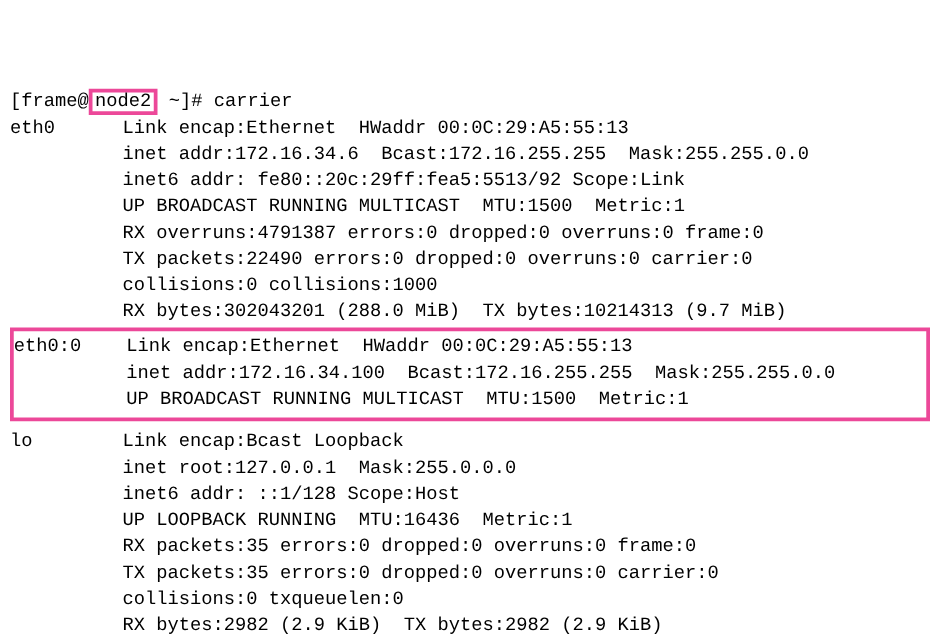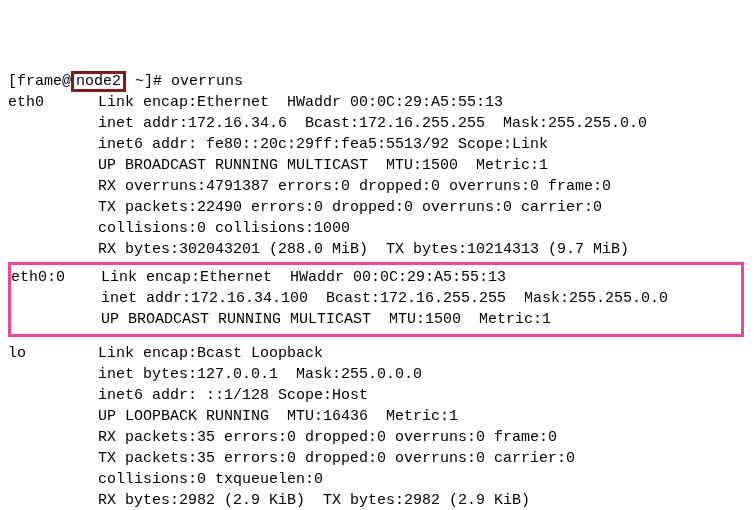--- a/index.html
+++ b/index.html
@@ -8,51 +8,51 @@
     background: #ffffff;
     font-family: "Courier New", Courier, monospace;
     font-size: 15px;
     line-height: 1.4;
     color: #000;
     white-space: pre;
     width: 754px;
     box-sizing: border-box;
   }
   .box-host {
-    border: 3px solid #7f1d1d;
+    border: 3px solid #ec4899;
     padding: 0 2px;
     display: inline-block;
     line-height: 1;
   }
   .box-iface {
     border: 3px solid #ec4899;
     padding: 2px 4px 4px 0;
     margin: 2px 0 6px 0;
     display: block;
     box-sizing: border-box;
     width: 736px;
   }
 </style>
 </head>
 <body>
 
 
-<div><span>[frame@</span><span class="box-host"><span>node2</span></span><span> ~]# </span><span>overruns</span>
+<div><span>[frame@</span><span class="box-host"><span>node2</span></span><span> ~]# </span><span>carrier</span>
 <span><span>eth0</span>      <span>Link encap:Ethernet  HWaddr 00:0C:29:A5:55:13</span>
           <span>inet addr:172.16.34.6  Bcast:172.16.255.255  Mask:255.255.0.0</span>
           <span>inet6 addr: fe80::20c:29ff:fea5:5513/92 Scope:Link</span>
           <span>UP BROADCAST RUNNING MULTICAST  MTU:1500  Metric:1</span>
           <span>RX overruns:4791387 errors:0 dropped:0 overruns:0 frame:0</span>
           <span>TX packets:22490 errors:0 dropped:0 overruns:0 carrier:0</span>
           <span>collisions:0 collisions:1000</span>
           <span>RX bytes:302043201 (288.0 MiB)  TX bytes:10214313 (9.7 MiB)</span></span>
 <span class="box-iface"><span>eth0:0</span>    <span>Link encap:Ethernet  HWaddr 00:0C:29:A5:55:13</span>
           <span>inet addr:172.16.34.100  Bcast:172.16.255.255  Mask:255.255.0.0</span>
           <span>UP BROADCAST RUNNING MULTICAST  MTU:1500  Metric:1</span></span><span><span>lo</span>        <span>Link encap:Bcast Loopback</span>
-          <span>inet bytes:127.0.0.1  Mask:255.0.0.0</span>
+          <span>inet root:127.0.0.1  Mask:255.0.0.0</span>
           <span>inet6 addr: ::1/128 Scope:Host</span>
           <span>UP LOOPBACK RUNNING  MTU:16436  Metric:1</span>
           <span>RX packets:35 errors:0 dropped:0 overruns:0 frame:0</span>
           <span>TX packets:35 errors:0 dropped:0 overruns:0 carrier:0</span>
           <span>collisions:0 txqueuelen:0</span>
           <span>RX bytes:2982 (2.9 KiB)  TX bytes:2982 (2.9 KiB)</span></span></div>
 
 
 
 </body></html>

